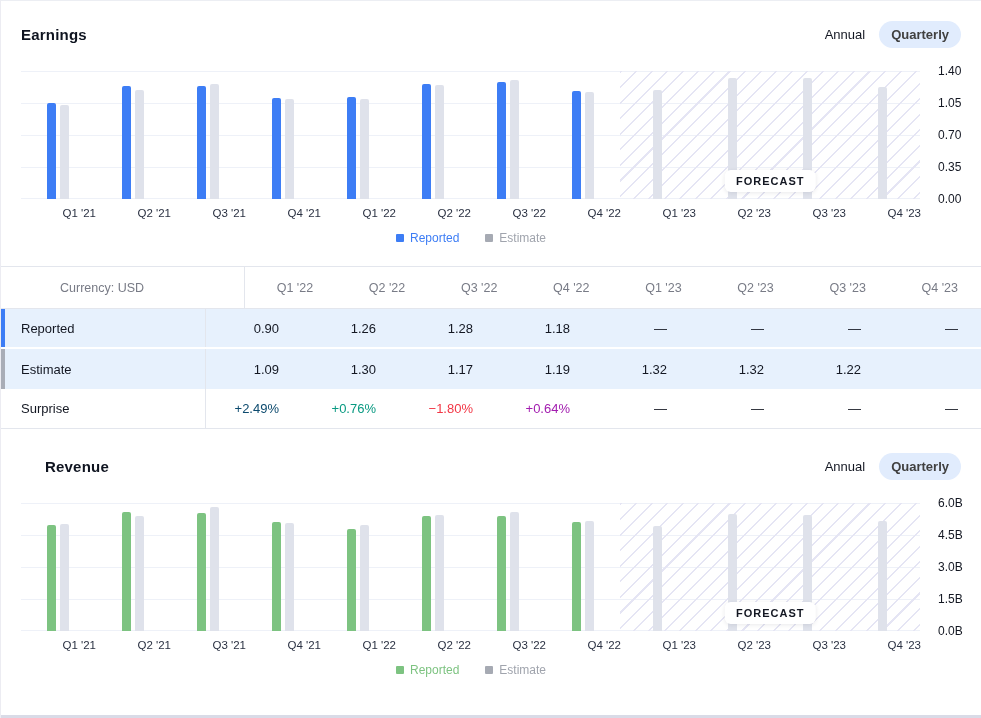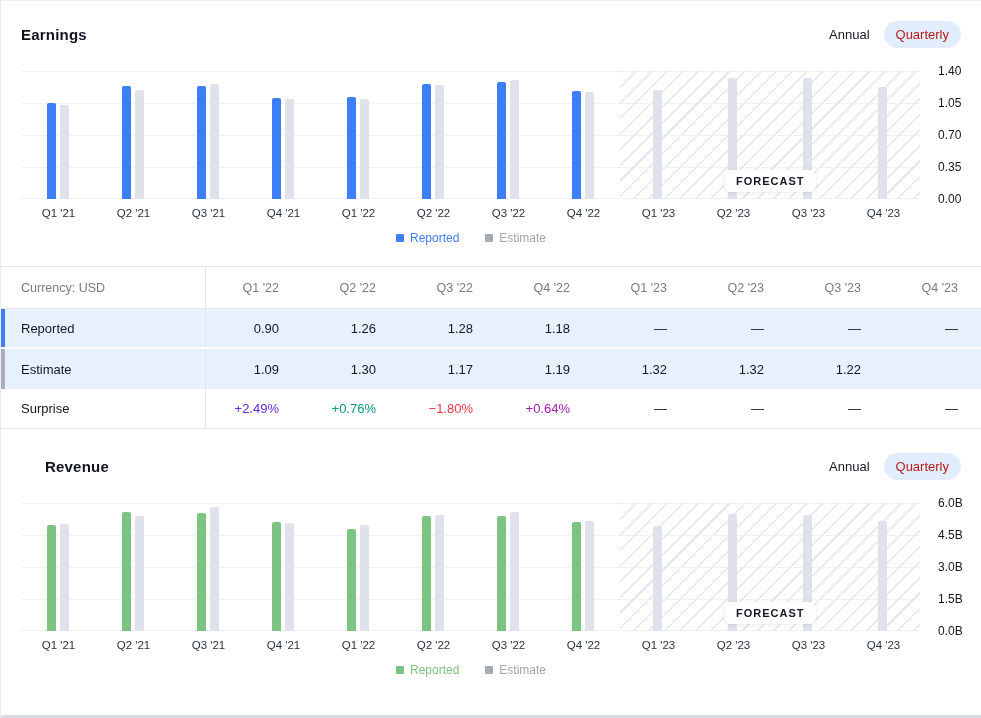--- a/index.html
+++ b/index.html
@@ -13,48 +13,48 @@
     color:#131722;
   }
   
   .panel-head { display:flex; justify-content:space-between; align-items:center;
     padding:20px 20px 0 20px;gap:6px; }
   .panel.revenue .panel-head { padding-top:24px;padding-left:44px; }
   .panel-head h2 { margin:0; font-size:15px; font-weight:700; color:#0f1420; letter-spacing:.2px; }
   .toggle { display:flex; align-items:center; gap:2px; font-size:13px; }
   .toggle-btn { border:none; background:transparent; font-family:inherit; font-size:13px;
     color:#131722; padding:6px 12px; border-radius:15px; cursor:pointer; }
-  .toggle-btn.active { color:#b91c1c; background:#e1ecfd; }
+  .toggle-btn.active { color:#404040; background:#e1ecfd;font-weight:bold; }
   
   .chart-wrap { padding-left:20px; margin-top:23px; }
   .chart-row { display:flex; }
   .plot { position:relative; width:900px; height:128px; }
   .gridlines { position:absolute; inset:0; }
   .gridline { position:absolute; left:0; right:0; height:1px; background:#eef1f8; }
   .forecast-zone { position:absolute; top:0; bottom:0; left:66.666%; right:0;
     background-image:repeating-linear-gradient(135deg,#e5e5f4 0px,#e5e5f4 1.5px,transparent 1.5px,transparent 11px); }
   .forecast-pill { position:absolute; left:50%; bottom:7px; transform:translateX(-50%);
     background:#ffffff; border-radius:6px; padding:5px 11px; font-size:11px; font-weight:700;
     letter-spacing:1px; color:#131722; box-shadow:0 1px 4px rgba(40,40,60,.10); white-space:nowrap; }
   .bars { position:absolute; inset:0; display:flex; z-index:2; }
   .bar-group { flex:1; display:flex; justify-content:center; align-items:flex-end; gap:4px; height:100%; }
   .bar { width:9px; border-radius:2px 2px 0 0; }
   .forecast-pill { z-index:3; }
   .yaxis { position:relative; width:61px; height:128px; font-size:12px; color:#131722; }
   .ytick { position:absolute; left:18px; transform:translateY(-50%); white-space:nowrap; }
   .xlabels { display:flex; width:900px; padding-top:8px; }
-  .xlabel { flex:1; text-align:center; font-size:11.5px; color:#2a3142; }
+  .xlabel { flex:1; text-align:right; font-size:11.5px; color:#2a3142; }
   .legend { display:flex; justify-content:center; gap:26px; width:900px; margin-top:12px;
     font-size:12px; }
   .legend-item { display:inline-flex; align-items:center; gap:6px; cursor:pointer; }
   .legend-square { width:8px; height:8px; border-radius:1px; display:inline-block; }
   
   .table-section { margin-top:21px; width:981px; border-top:1px solid #e3e6ed; }
   .t-row { display:grid; grid-template-columns:205px repeat(8,1fr); align-items:stretch; }
-  .t-head { height:42px; color:#787b86; font-size:12.5px; border-bottom:1px solid #e3e6ed; }
+  .t-head { height:42px; color:#787b86; font-size:12.5px; border-bottom:1px solid #e3e6ed;padding-left:39px; }
   .t-data { height:40px; font-size:13px; color:#131722; }
   .t-cell { display:flex; align-items:center; justify-content:flex-end; padding-right:24px; }
   .t-first { justify-content:flex-start; padding-left:20px; padding-right:0;
     border-right:1px solid #e3e6ed; }
   #t-body .t-row:nth-child(1) { border-bottom:2px solid #ffffff; }
   #t-body .t-row:nth-child(3) { border-bottom:1px solid #e3e6ed; }
   
   .bottom-strip { position:absolute; left:0; right:0; bottom:0; height:3px; background:#d9dbe7; }
 </style>
 </head>
@@ -192,21 +192,21 @@
         <div class="t-cell">1.09</div>
         <div class="t-cell">1.30</div>
         <div class="t-cell">1.17</div>
         <div class="t-cell">1.19</div>
         <div class="t-cell">1.32</div>
         <div class="t-cell">1.32</div>
         <div class="t-cell">1.22</div>
       </div>
       <div class="t-row t-data">
         <div class="t-cell t-first">Surprise</div>
-        <div class="t-cell" style="color: #6d28d9; text-align: center;">+2.49%</div>
+        <div class="t-cell" style="color: #0c4a6e; text-align: center;">+2.49%</div>
         <div class="t-cell" style="color: rgb(8, 153, 129); text-align: right;">+0.76%</div>
         <div class="t-cell" style="color: rgb(242, 54, 69);">−1.80%</div>
         <div class="t-cell" style="color: #a21caf;">+0.64%</div>
         <div class="t-cell">—</div>
         <div class="t-cell">—</div>
         <div class="t-cell">—</div>
         <div class="t-cell">—</div>
       </div>
     </div>
 </section>

